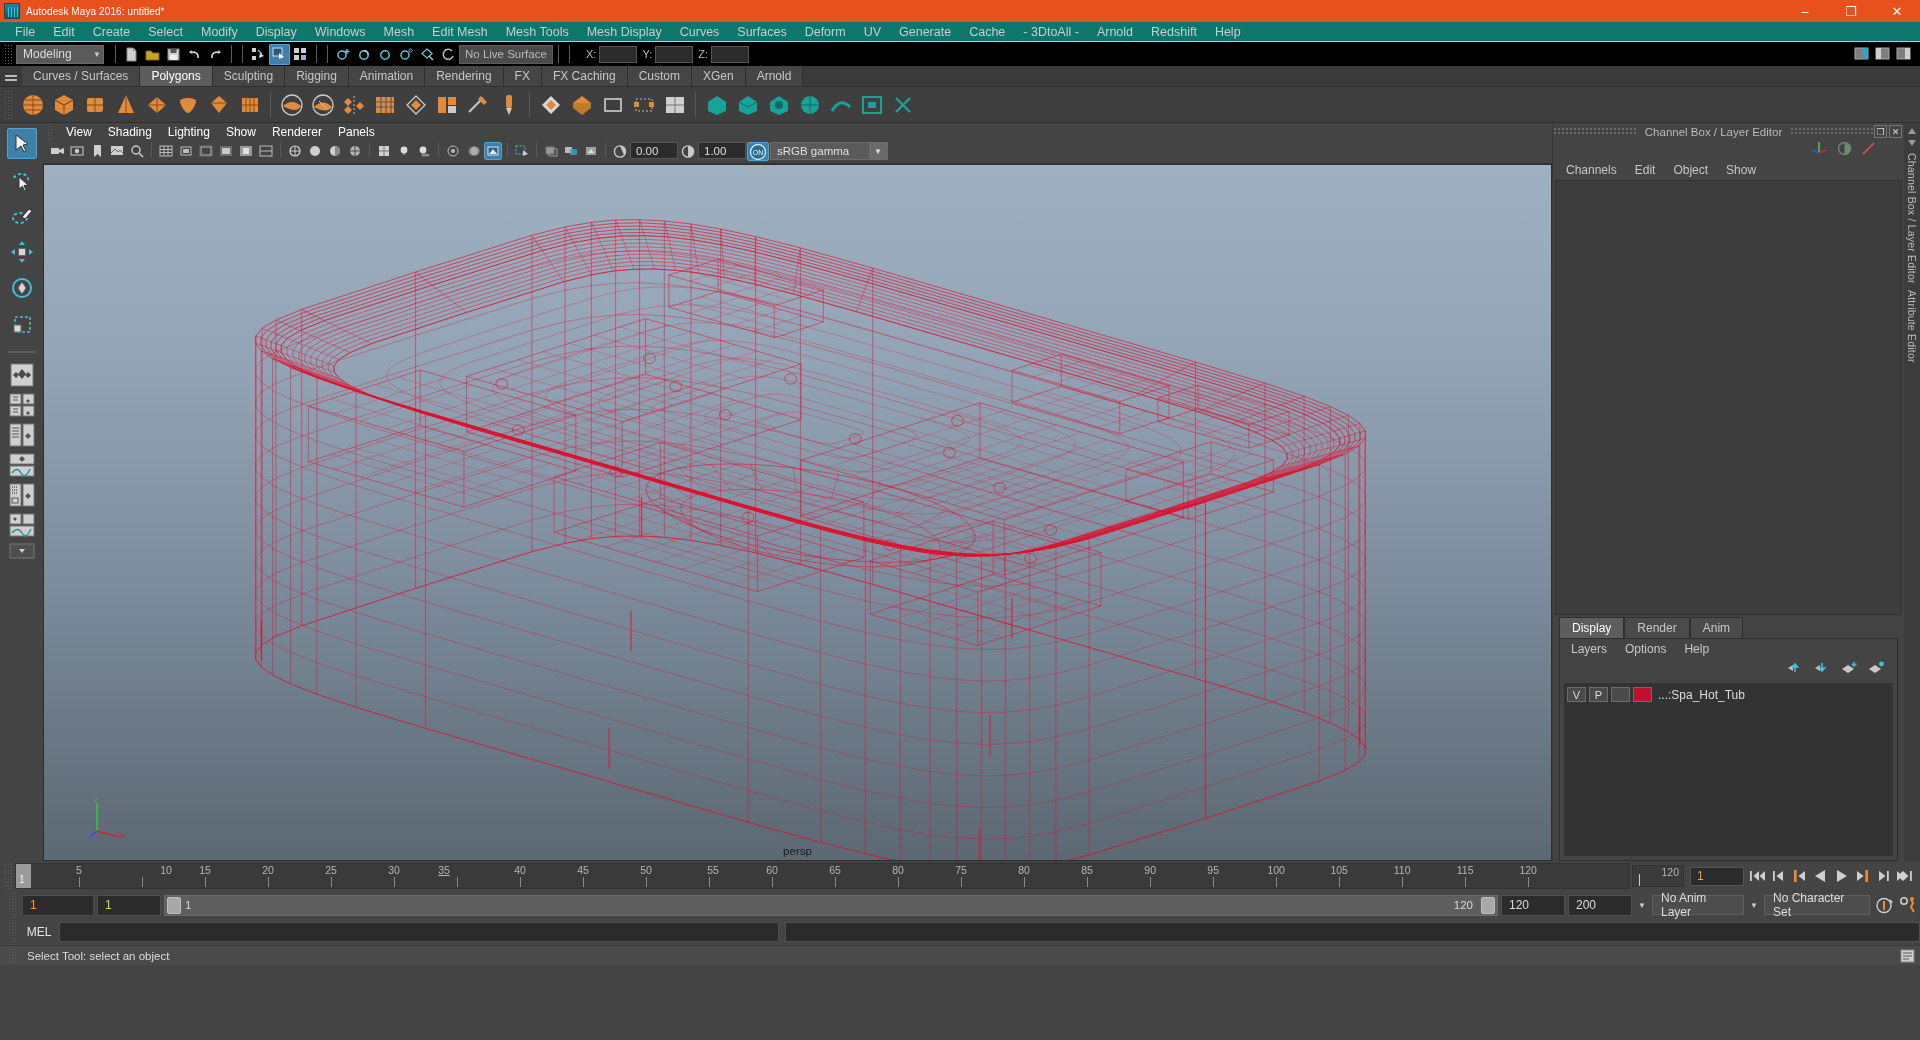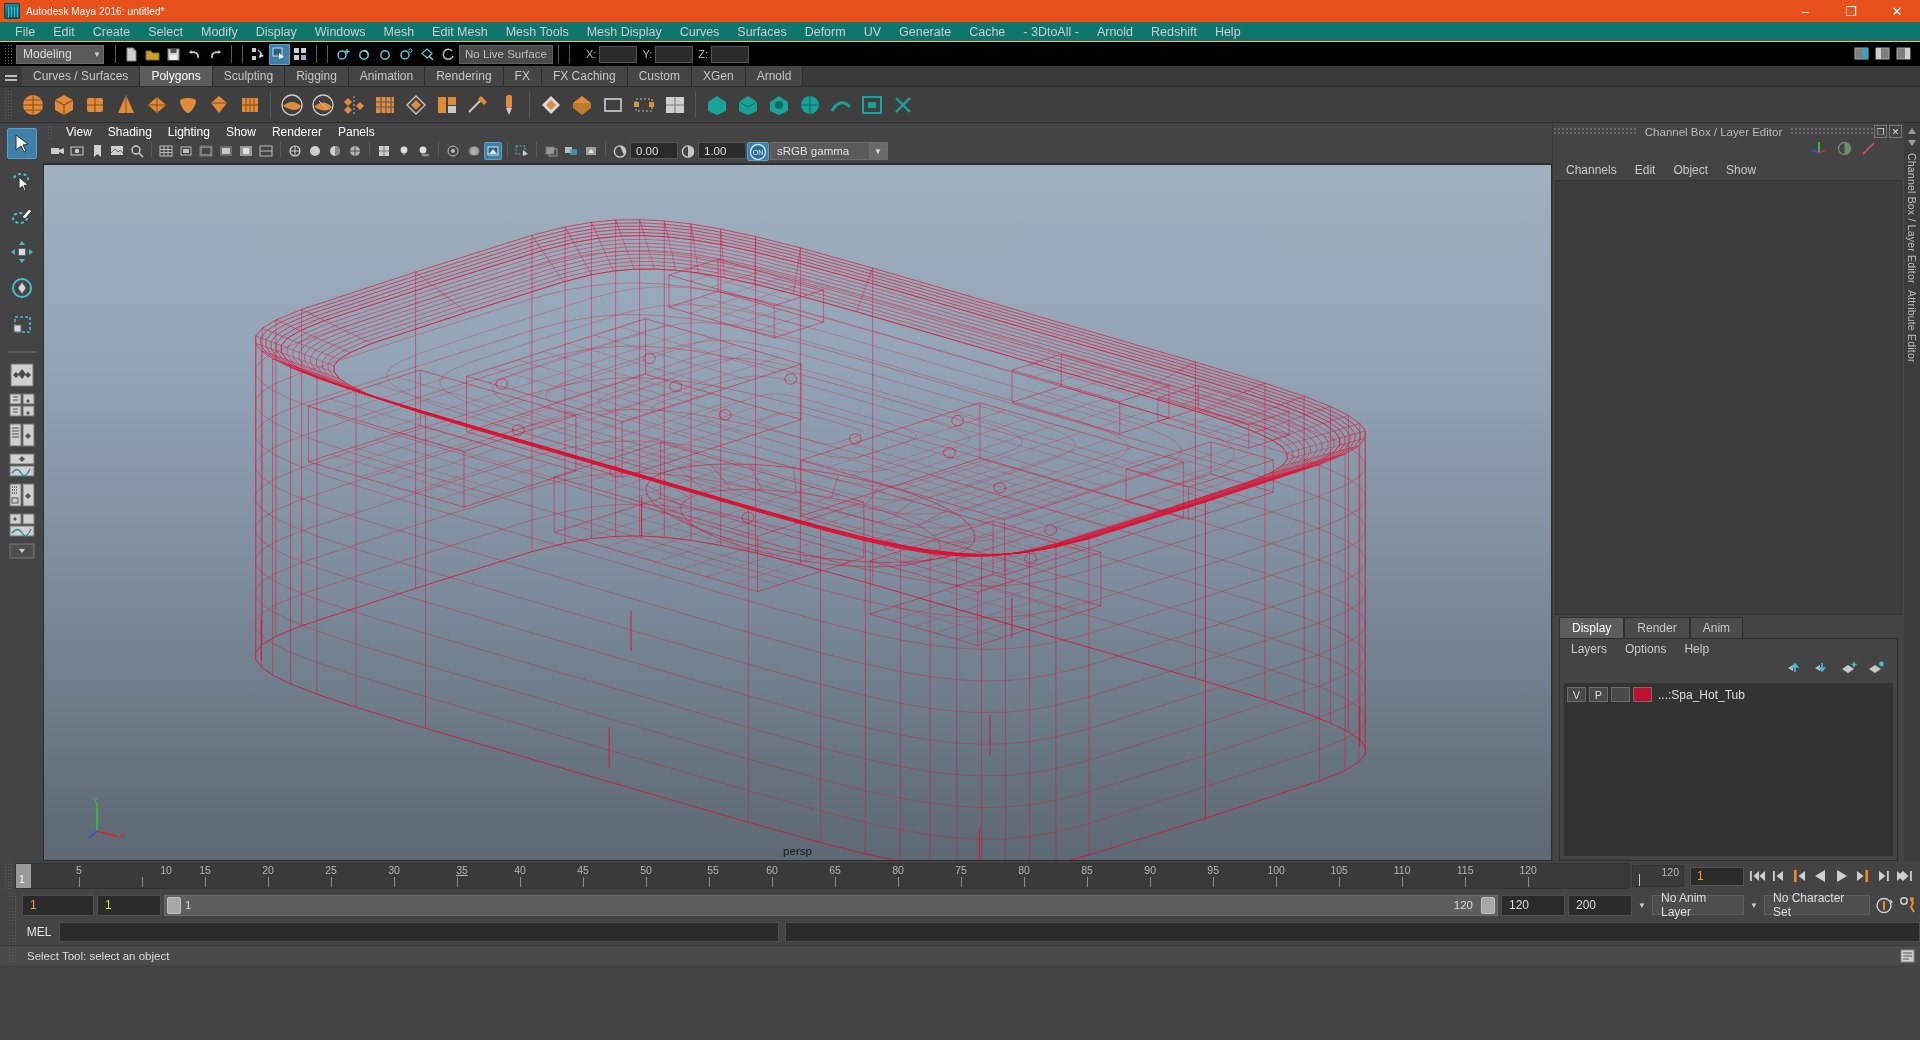--- a/index.html
+++ b/index.html
@@ -1348,21 +1348,21 @@
       <div class="tl-num" style="left: 126.016px; margin-left: 24px;">10</div>
       <div class="tl-tick" style="left: 189.024px;"></div>
       <div class="tl-num" style="left: 189.024px;">15</div>
       <div class="tl-tick" style="left: 252.033px;"></div>
       <div class="tl-num" style="left: 252.033px;">20</div>
       <div class="tl-tick" style="left: 315.041px;"></div>
       <div class="tl-num" style="left: 315.041px;">25</div>
       <div class="tl-tick" style="left: 378.049px;"></div>
       <div class="tl-num" style="left: 378.049px;">30</div>
       <div class="tl-tick" style="left: 441.057px;"></div>
-      <div class="tl-num" style="left: 446px; text-decoration: underline;">35</div>
+      <div class="tl-num" style="left: 428px; text-decoration: underline;">35</div>
       <div class="tl-tick" style="left: 504.065px;"></div>
       <div class="tl-num" style="left: 504.065px;">40</div>
       <div class="tl-tick" style="left: 567.073px;"></div>
       <div class="tl-num" style="left: 567.073px;">45</div>
       <div class="tl-tick" style="left: 630.081px;"></div>
       <div class="tl-num" style="left: 630.081px;">50</div>
       <div class="tl-tick" style="left: 693.089px;"></div>
       <div class="tl-num" style="left: 697px;">55</div>
       <div class="tl-tick" style="left: 756.098px;"></div>
       <div class="tl-num" style="left: 756.098px;">60</div>

